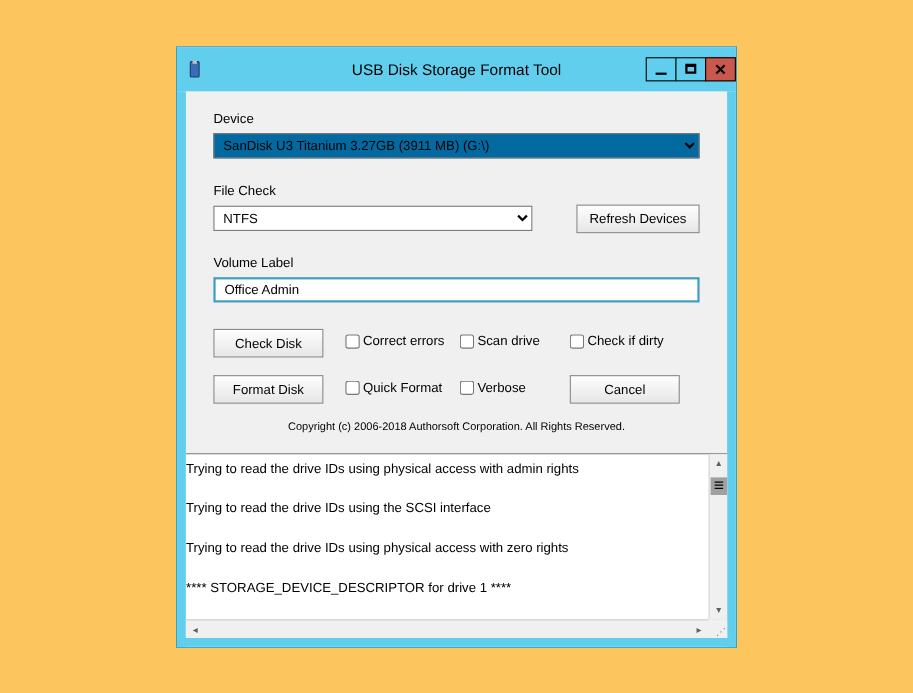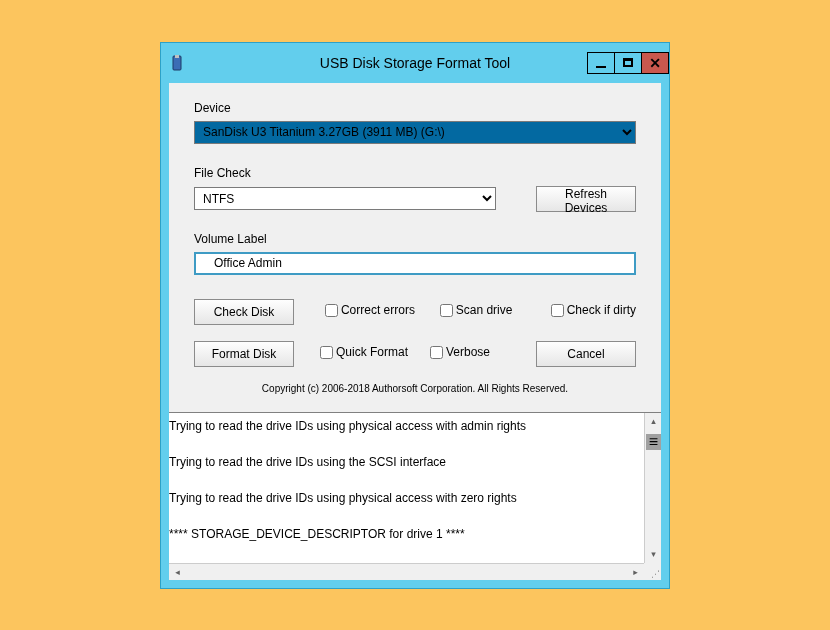--- a/index.html
+++ b/index.html
@@ -96,36 +96,35 @@
     background: #fff;
   }
   button.btn {
     height: 26px;
     background: linear-gradient(#fefefe,#e6e6e6);
     border: 1px solid #8b8b8b;
     font-size: 12px;
     cursor: default;
     padding: 0 10px;
   }
-  button.btn.wide { width: 100px; margin-left: 12px; }
+  button.btn.wide { width: 112px; margin-left: 12px; }
   button.btn.wide2 { width: 100px; }
   .volume-input {
     width: 100%;
     height: 23px;
     border: 2px solid #3e9bc4;
     font-size: 12px;
-    padding: 0 18px;
+    padding: 0 8px;
     outline: none;
   }
   .spacer { height: 24px; }
   .row {
     display: flex;
     align-items: center;
     margin-bottom: 16px;
-    justify-content: space-between;
   }
   .row button.btn { }
   .chk {
     display: inline-flex;
     align-items: center;
     font-size: 12px;
     gap: 3px;
   }
   .chk input { margin: 0; width: 13px; height: 13px; }
   .row .col1 { width: 112px; }

